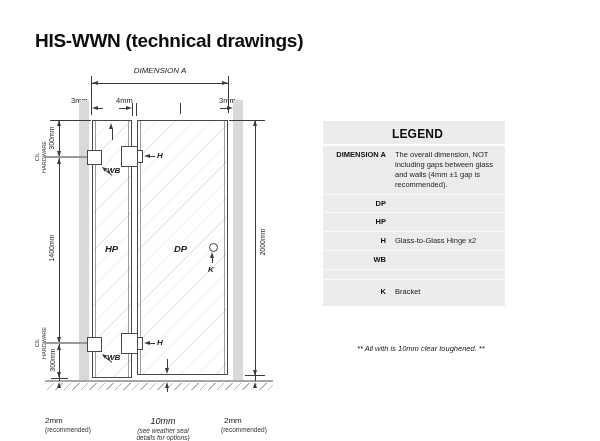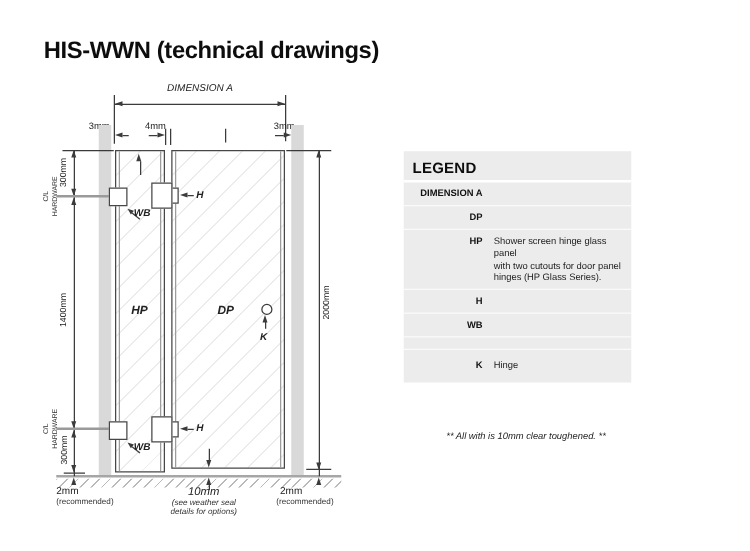--- a/index.html
+++ b/index.html
@@ -33,26 +33,26 @@
   
   .t7{font-size:7.5px;} .t65{font-size:6.5px;color:#333;}
   .dimA{left:95px;top:66px;width:130px;text-align:center;font-size:8px;font-style:italic;color:#222;}
   .plabel{font-size:9.5px;font-weight:bold;font-style:italic;color:#222;}
   .hwlabel{font-size:8px;font-weight:bold;font-style:italic;color:#222;}
   .vlabel{position:absolute;transform:translate(-50%,-50%) rotate(-90deg);white-space:nowrap;
           font-size:7px;color:#222;}
   .clblock{position:absolute;transform:translate(-50%,-50%) rotate(-90deg);font-size:5.5px;
            line-height:1.2;text-align:center;color:#333;white-space:nowrap;}
   .it{font-style:italic;}
-  .botlbl{line-height:1.1;}
+  .botlbl{line-height:1.1;margin-top:28px;}
 
   
   .legend{position:absolute;left:323px;top:121px;width:182px;background:#ececec;}
   .lg-head{font-size:12px;font-weight:bold;letter-spacing:0.2px;color:#0d0d0d;
-           padding:6px 0 3px 7px;border-bottom:2px solid #fff;}
+           padding:6px 0 3px 7px;border-bottom:2px solid #fff;text-align:center;}
   .lg-row{display:flex;padding:4px 0 4px 6px;border-bottom:1.5px solid #fafafa;}
   .lg-term{width:57px;min-width:57px;text-align:right;font-weight:bold;font-size:7.5px;
            padding-right:9px;line-height:1.32;color:#111;}
   .lg-desc{flex:1;min-width:0;font-size:7.5px;line-height:1.32;white-space:pre-line;color:#222;}
   .lg-desc.nowrap{white-space:nowrap;overflow:visible;}
   .lg-spacer{height:9px;border-bottom:1.5px solid #fafafa;}
   .lg-row.krow{padding:7px 0 9px 6px;border-bottom:none;}
   .footnote{left:357px;top:344px;font-size:7.5px;font-style:italic;color:#222;}
 </style>
 </head>
@@ -190,38 +190,40 @@
       <div class="t7" style="font-size:8px;padding-left:3px;">2mm</div>
       <div class="t65">(recommended)</div>
     </div>
   </div>
 
   <div class="legend">
     <div class="lg-head">LEGEND</div>
 
     <div class="lg-row">
       <div class="lg-term">DIMENSION A</div>
+      <div class="lg-desc">The overall dimension, NOT
+including gaps between glass
+and walls (4mm ±1 gap is
+recommended).</div>
     </div>
     <div class="lg-row">
       <div class="lg-term">DP</div>
     </div>
     <div class="lg-row">
       <div class="lg-term">HP</div>
-      <div class="lg-desc">Shower screen hinge glass panel
-with two cutouts for door panel
-hinges (HP Glass Series).</div>
     </div>
     <div class="lg-row">
       <div class="lg-term">H</div>
+      <div class="lg-desc">Glass-to-Glass Hinge x2</div>
     </div>
     <div class="lg-row">
       <div class="lg-term">WB</div>
     </div>
     <div class="lg-spacer"></div>
     <div class="lg-row krow">
       <div class="lg-term">K</div>
-      <div class="lg-desc">Hinge</div>
+      <div class="lg-desc">Bracket</div>
     </div>
   </div>
 
   <div class="abs footnote">** All with is 10mm clear toughened. **</div>
 
 </div>
 
 </body></html>

